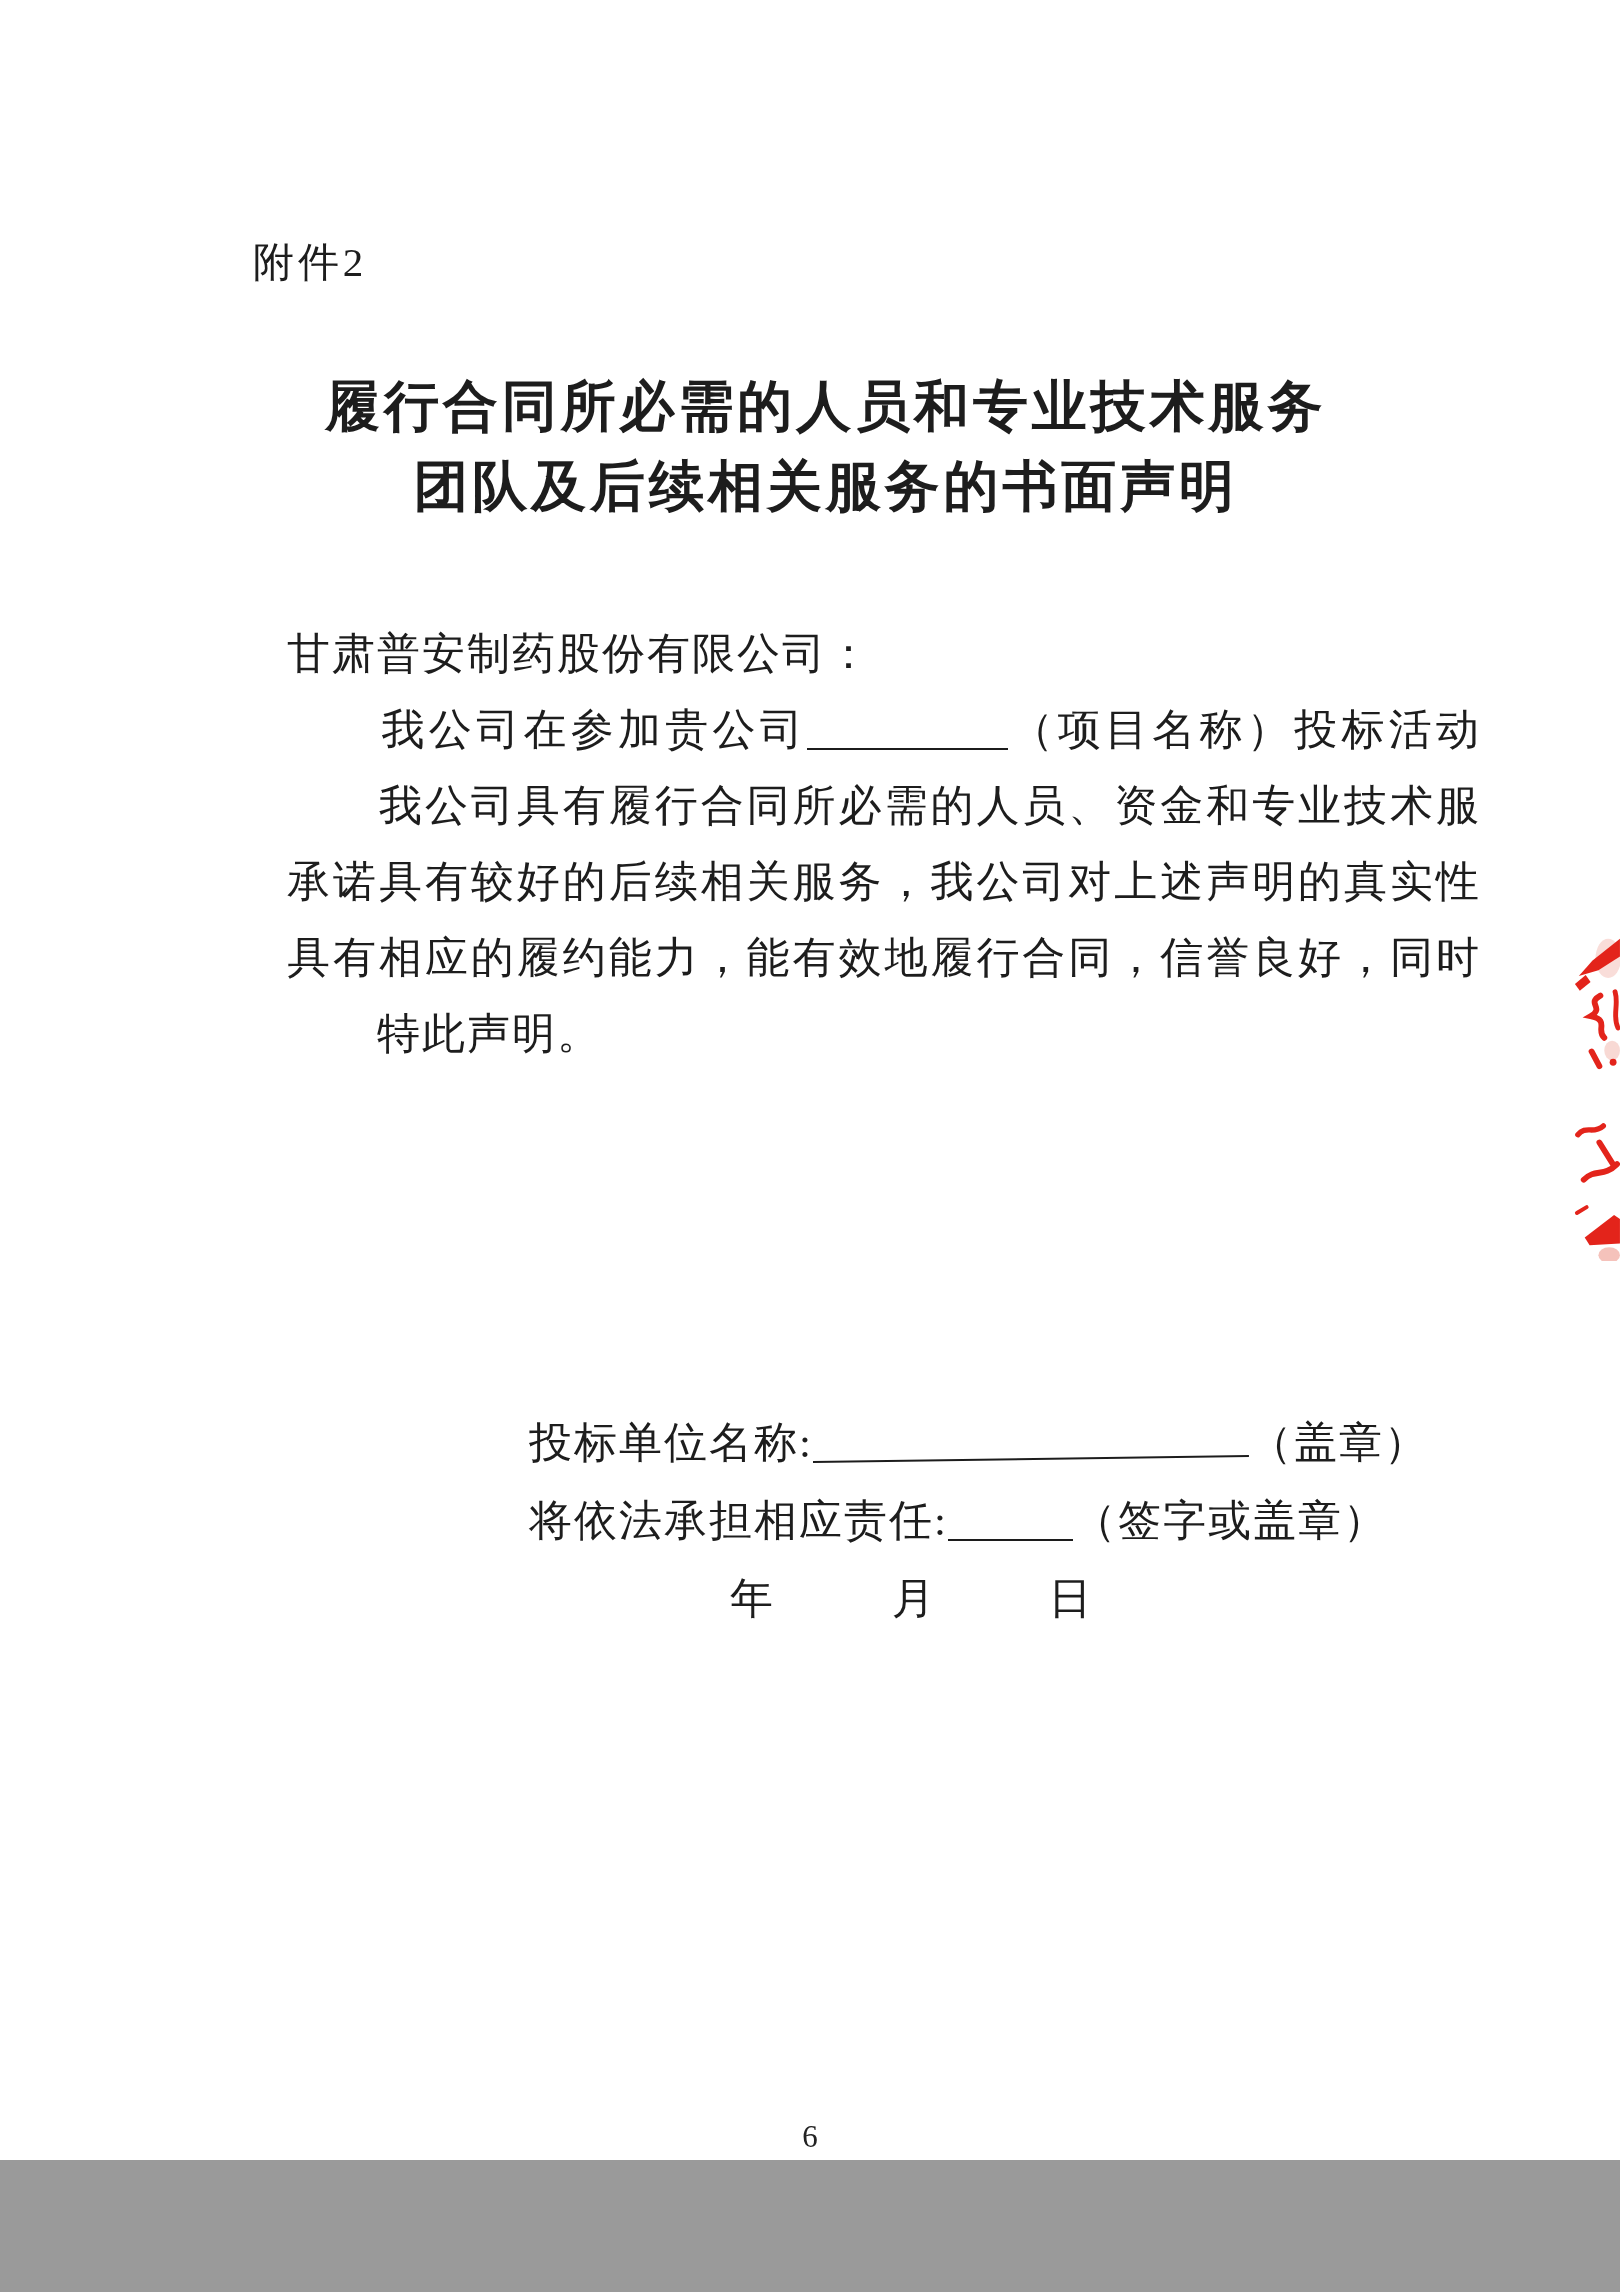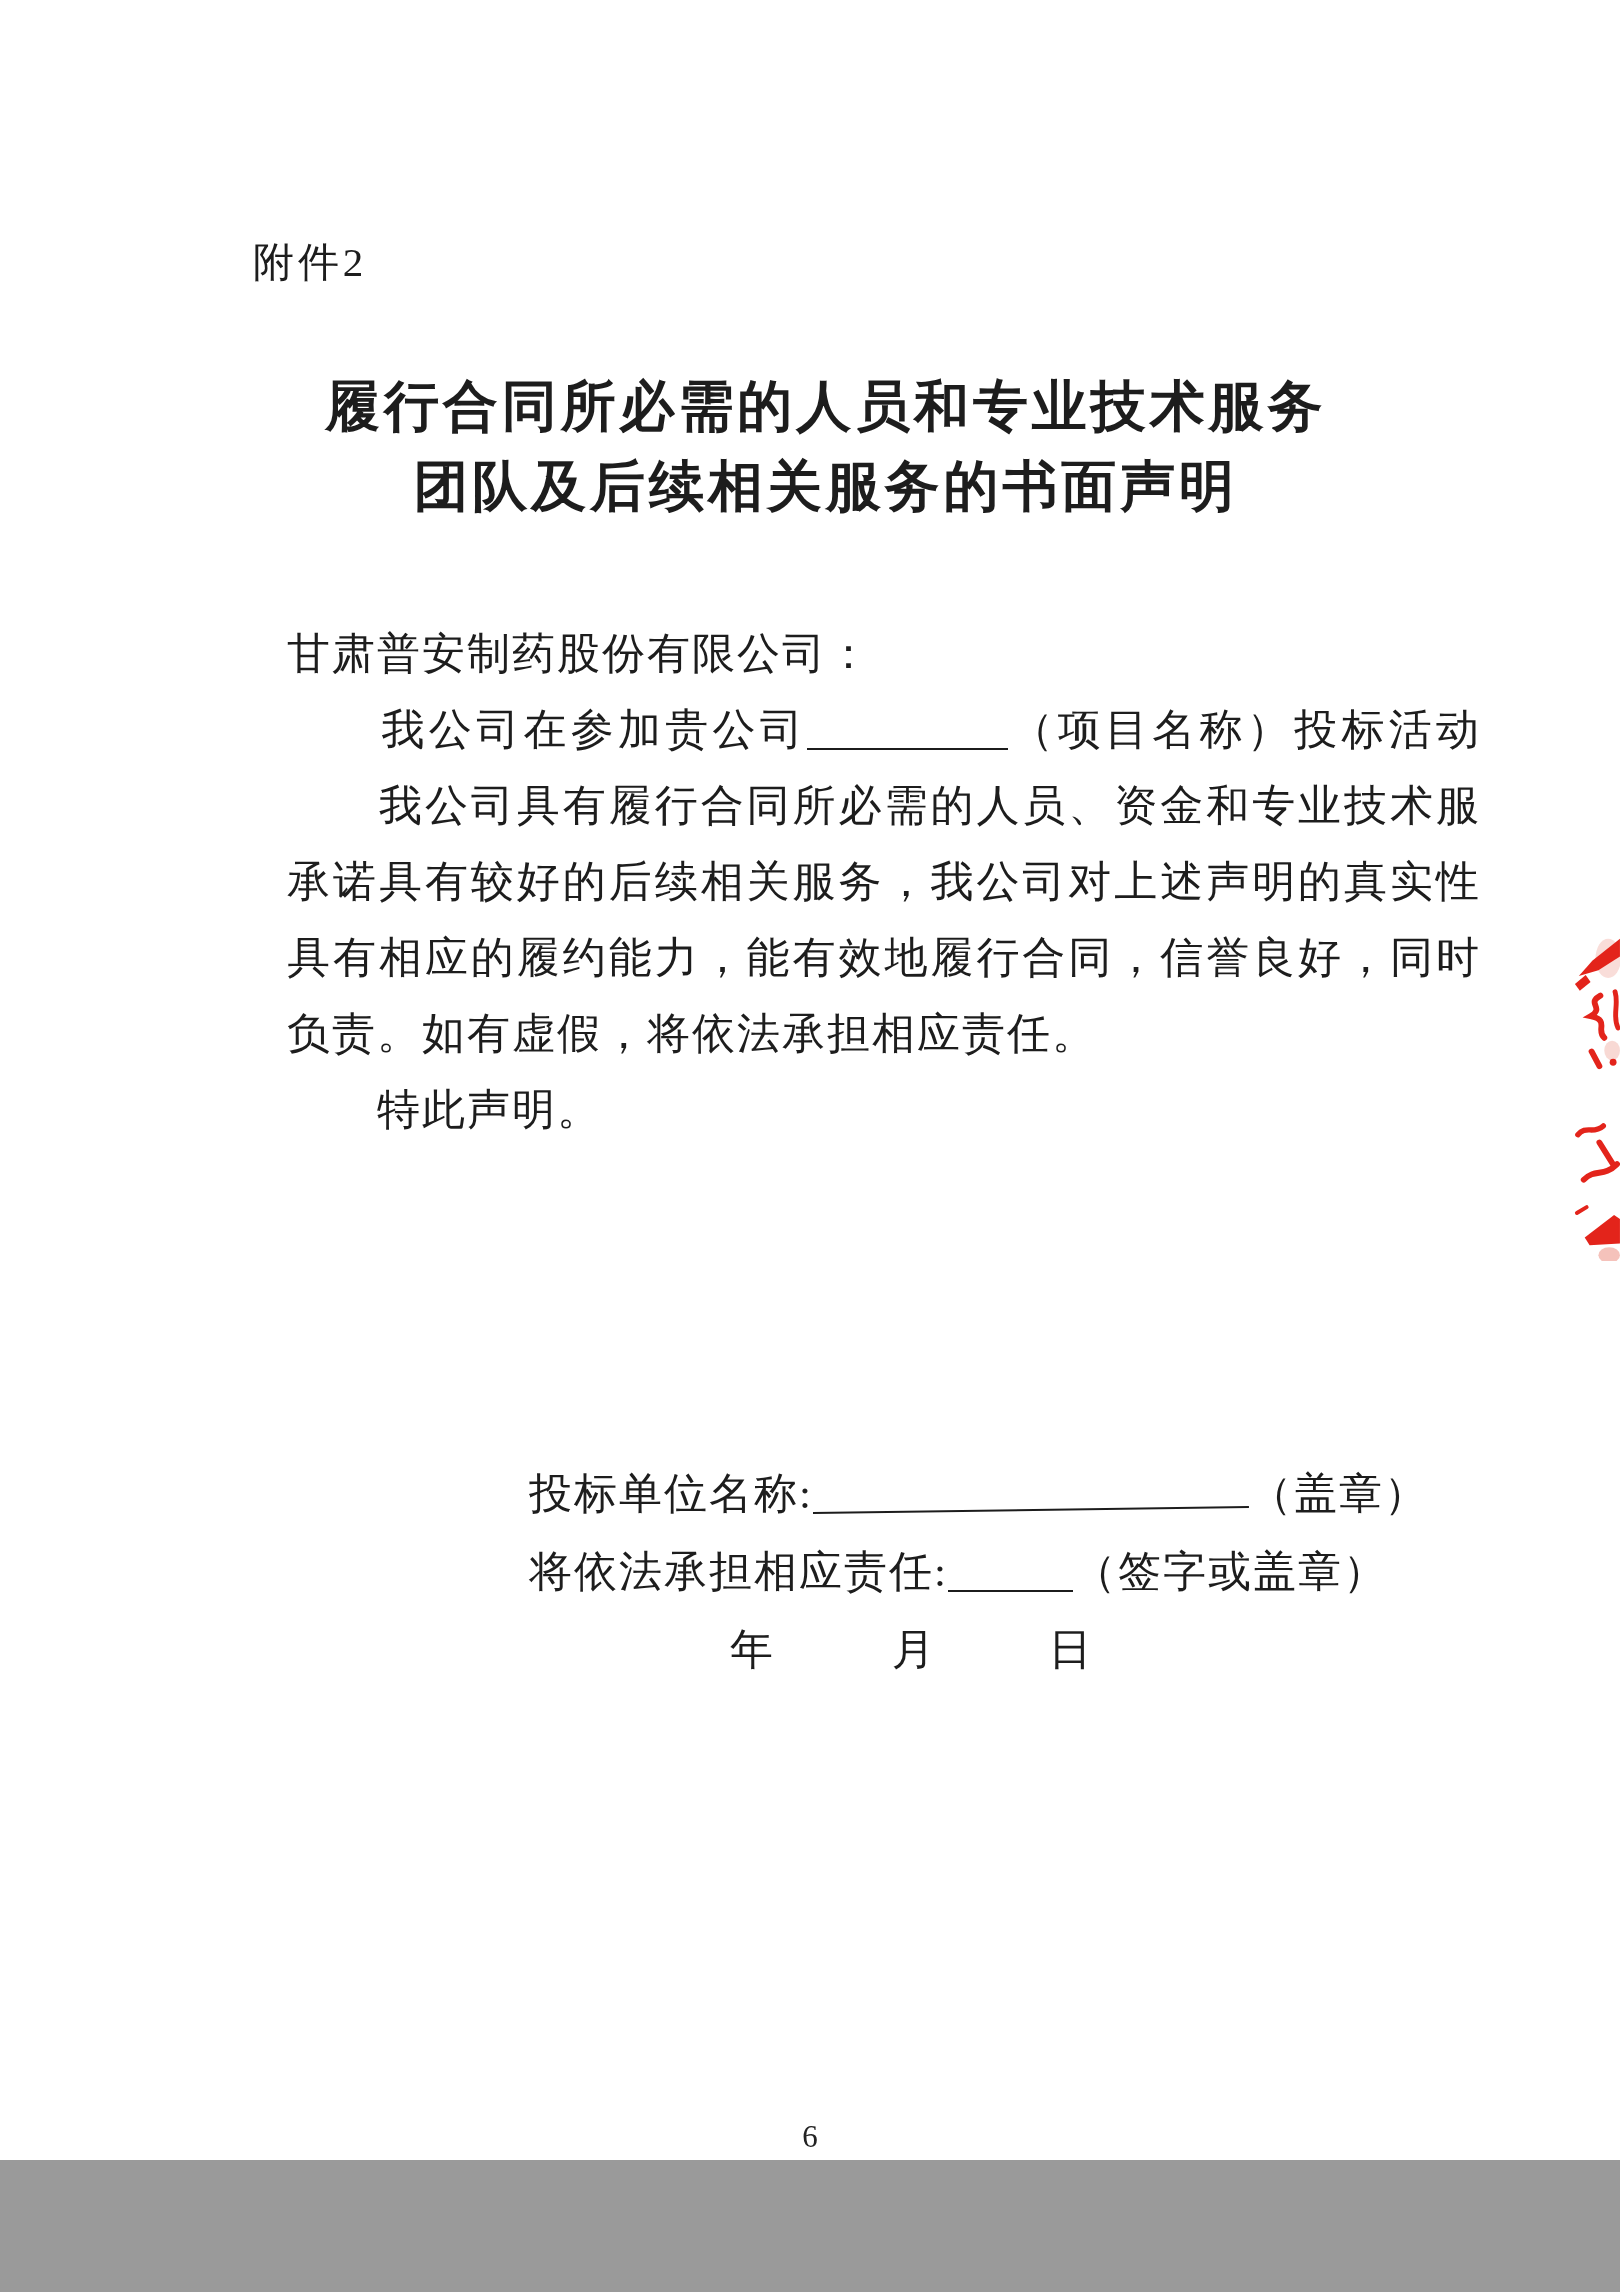--- a/index.html
+++ b/index.html
@@ -43,21 +43,21 @@
     display:inline-block;
     border-bottom:2.9px solid #1c1c1c;
     vertical-align:-5.9px;
     height:39px;
   }
   .w-project{width:201px;}
   .w-company{width:436px;transform:rotate(-0.8deg);transform-origin:left bottom;}
   .w-rep{width:125px;}
   
   .sig{
-    position:absolute;left:529px;top:1455px;
+    position:absolute;left:529px;top:1404px;
     font-size:43px;letter-spacing:2px;
   }
   .sig-line{height:78px;line-height:78px;white-space:nowrap;}
   .date-line{height:78px;line-height:78px;white-space:nowrap;}
   .date-line .d1{margin-left:201px;}
   .date-line .d2{margin-left:104px;}
   .date-line .d3{margin-left:99px;}
   
   .pageno{
     position:absolute;left:0;top:2119px;width:100%;
@@ -85,21 +85,20 @@
 
   <div class="body">
     <div class="line">甘肃普安制药股份有限公司：</div>
 
     <div class="line justify"><span>　　我公司在参加贵公司</span><span class="blank w-project"></span><span>（项目名称）投标活动</span></div>
 
 
     <div class="line justify">　　我公司具有履行合同所必需的人员、资金和专业技术服</div>
     <div class="line justify">承诺具有较好的后续相关服务，我公司对上述声明的真实性</div>
     <div class="line justify">具有相应的履约能力，能有效地履行合同，信誉良好，同时</div>
-    <div class="line">负责。如有虚假，将依法承担相应责任。</div>
 
     <div class="line">　　特此声明。</div>
   </div>
 
   <div class="sig">
     <div class="sig-line"><span>投标单位名称:</span><span class="blank w-company"></span><span>（盖章）</span></div>
 
     <div class="sig-line"><span>将依法承担相应责任:</span><span class="blank w-rep"></span><span>（签字或盖章）</span></div>
 
     <div class="date-line">

